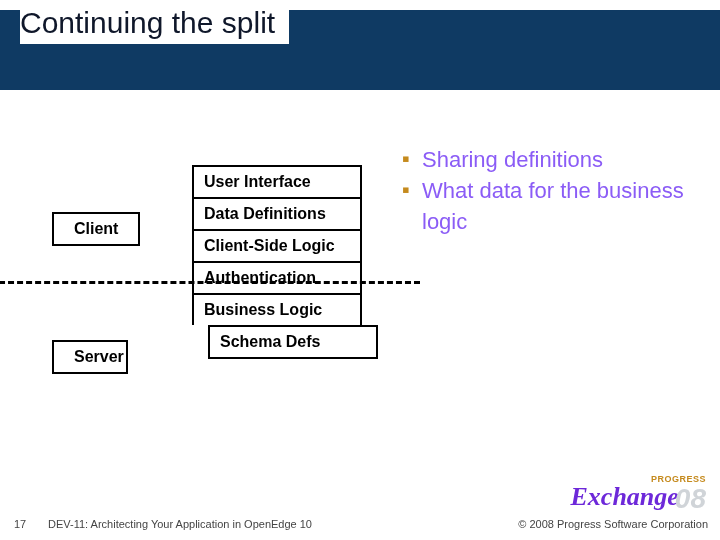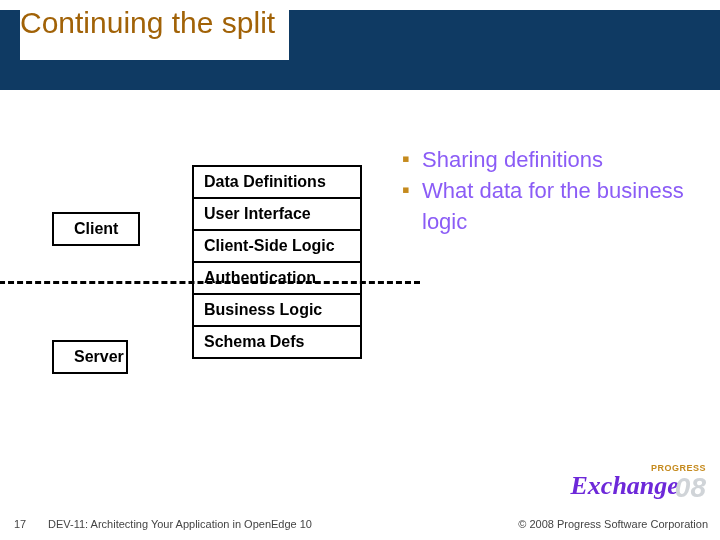--- a/index.html
+++ b/index.html
@@ -15,24 +15,24 @@
     background: #0f3a63;
     height: 90px;
     width: 100%;
     position: relative;
     border-top: 10px solid #ffffff;
     padding: 10px 0 0 28px;
   }
   .title-band h1 {
     font-size: 30px;
     font-weight: 400;
-    color: #a16207;
+    color: #0f172a;
     background: #ffffff;
     display: inline-block;
-    padding: 2px 14px 20px 0;
+    padding: 2px 14px 4px 0;
     position: relative;
     top: -16px;
     left: -8px;
   }
   .content {
     position: absolute;
     top: 150px;
     left: 52px;
     right: 20px;
     display: flex;
@@ -57,21 +57,21 @@
     top: 15px;
   }
   .stack-row {
     border: 2px solid #000;
     border-bottom: none;
     padding: 6px 10px;
     font-size: 16px;
     font-weight: 700;
     width: 170px;
   }
-  .stack-row:last-child { border-bottom: 2px solid #000; }
+  .stack-row:last-child { border-bottom: 2px solid #000; margin-left: 16px; }
   .dashed-line {
     position: absolute;
     top: 131px;
     left: -62px;
     width: 430px;
     border-top: 3px dashed #000;
   }
   .right-col {
     position: absolute;
     left: 350px;
@@ -112,21 +112,21 @@
     bottom: 0;
   }
   .footer-right {
     position: absolute;
     right: 12px;
     bottom: 0;
   }
   .logo {
     position: absolute;
     right: 14px;
-    bottom: 39px;
+    bottom: 28px;
     text-align: right;
   }
   .logo .top {
     font-size: 9px;
     color: #c58a1d;
     font-weight: 700;
     letter-spacing: 0.5px;
     text-align: right;
     margin-bottom: -4px;
   }
@@ -155,22 +155,22 @@
 <div class="title-band">
   <h1>Continuing the split</h1>
 </div>
 
 <div class="content">
   <div class="left-col">
     <div class="client-box">Client</div>
     <div class="server-box">Server</div>
     <div class="dashed-line"></div>
     <div class="stack">
+      <div class="stack-row">User Interface</div>
       <div class="stack-row">Data Definitions</div>
-      <div class="stack-row">User Interface</div>
       <div class="stack-row">Client-Side Logic</div>
       <div class="stack-row">Authentication</div>
       <div class="stack-row">Business Logic</div>
       <div class="stack-row">Schema Defs</div>
     </div>
   </div>
 
   <div class="right-col">
     <ul class="bullets">
       <li>Sharing definitions</li>

